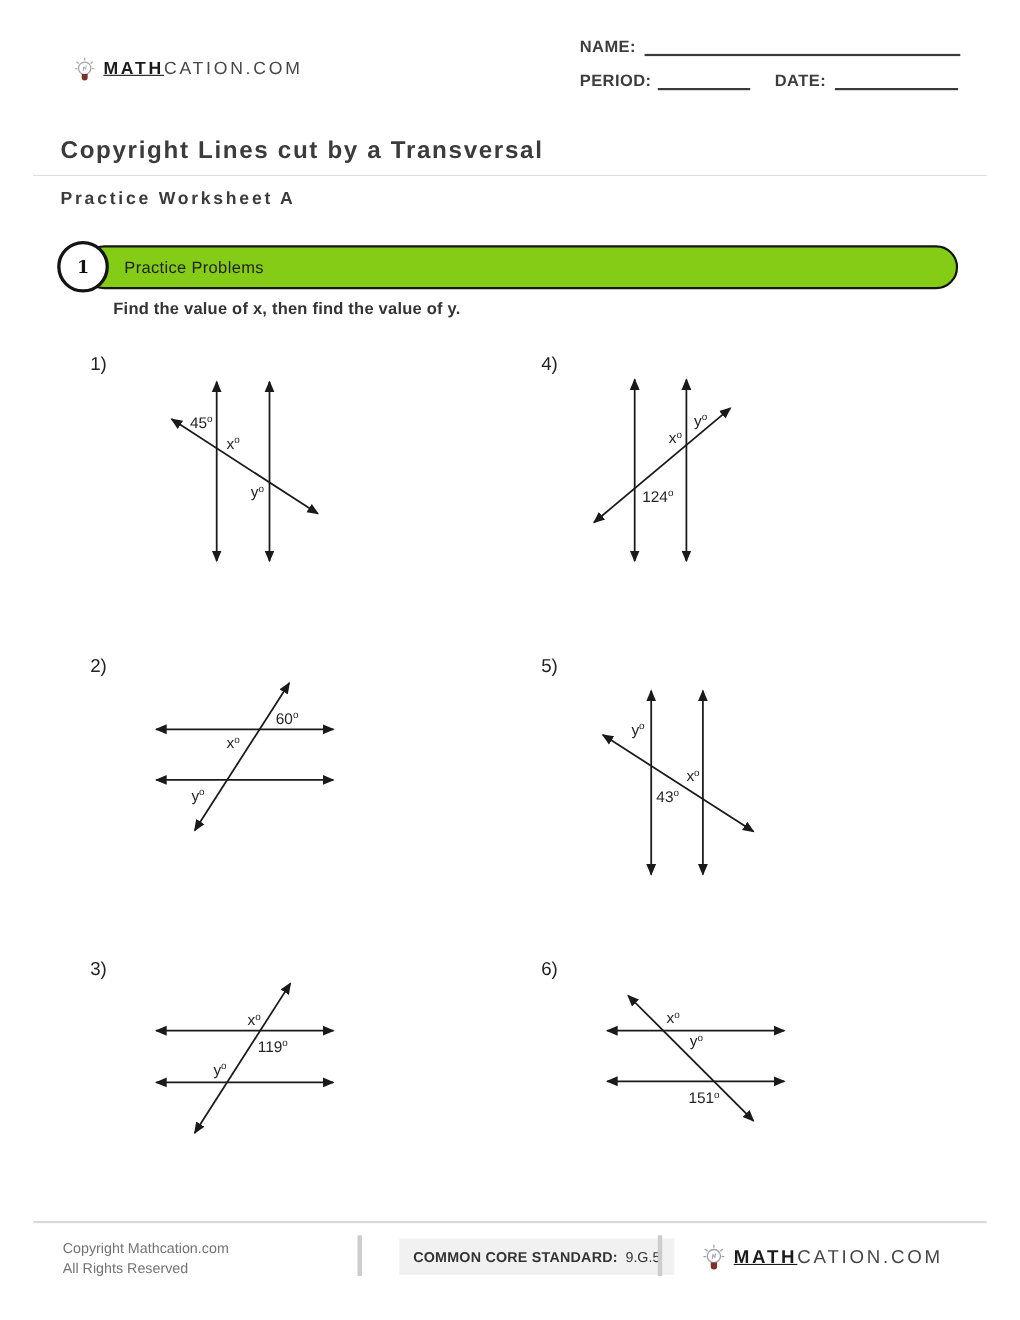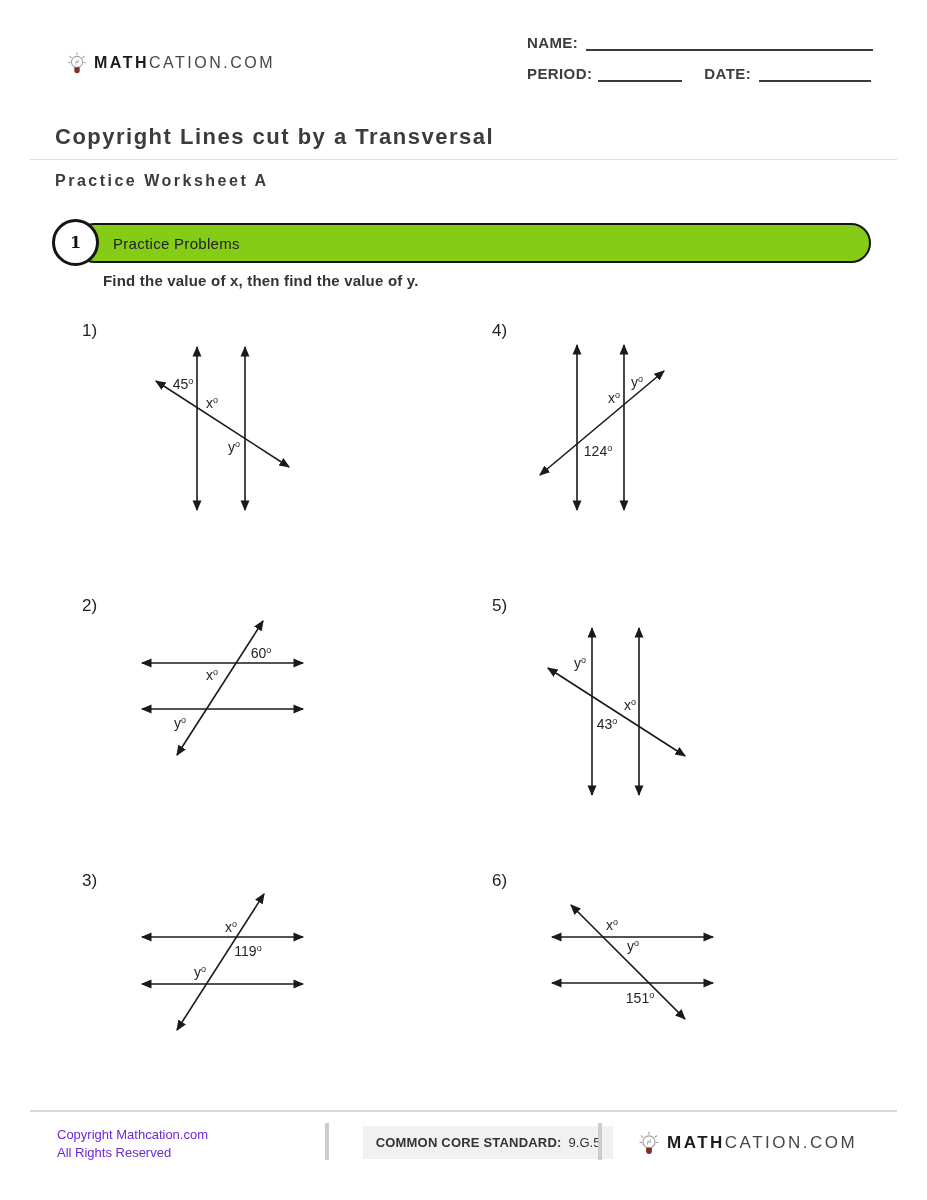--- a/index.html
+++ b/index.html
@@ -6,21 +6,21 @@
   html,body { background:#ffffff; }
   .page {
     position:relative; width:927px; height:1200px; margin:0 auto;
     background:#ffffff; overflow:hidden;
     font-family:"Liberation Sans", sans-serif; color:#2b2b2b;
   }
   
   .logo { position:absolute; display:flex; align-items:center; gap:6px; }
   .logo-header { left:66px; top:50px; }
   .logo-text { font-size:16px; letter-spacing:2.5px; color:#464646; white-space:nowrap; }
-  .logo-text b { color:#1b1b1b; font-weight:bold; }
+  .logo-text b { color:#1b1b1b; font-weight:bold;text-decoration:underline; }
   .fields { position:absolute; left:527px; top:34px; width:346px; font-size:15px; font-weight:bold; color:#3d3d3d; letter-spacing:0.4px; }
   .frow { display:flex; align-items:flex-end; margin-bottom:14px; }
   .uline { border-bottom:2px solid #3a3a3a; height:16px; }
   .u-name { flex:1; margin-left:8px; }
   .u-period { width:84px; margin-left:6px; }
   .u-date { width:112px; margin-left:8px; }
   .d-label { margin-left:22px; }
   
   .title { position:absolute; left:55px; top:124px; font-size:22px; font-weight:bold; letter-spacing:1.5px; color:#3b3b3b; }
   .title-divider { position:absolute; left:30px; top:159px; width:867px; height:1px; background:#dedede; }
@@ -31,21 +31,21 @@
   .sec-circle { position:absolute; left:52px; top:219px; width:47px; height:47px; border:3px solid #141414; border-radius:50%; background:#fff; display:flex; align-items:center; justify-content:center; z-index:2; font-family:"DejaVu Serif", serif; font-weight:bold; font-size:16px; color:#111; }
   .instruction { position:absolute; left:103px; top:272px; font-size:15px; font-weight:bold; color:#333; letter-spacing:0.2px; }
   
   .problems-grid { position:absolute; left:0; top:0; width:927px; height:1200px; pointer-events:none; }
   .problem { position:absolute; width:410px; height:275px; }
   .pnum { position:absolute; left:12px; top:6px; font-size:17px; color:#222; }
   .problem svg { position:absolute; left:0; top:0; }
   .dlabel { font-family:"Liberation Sans", sans-serif; font-size:14px; fill:#242424; }
   
   .footer-line { position:absolute; left:30px; top:1110px; width:867px; height:2px; background:#d9d9d9; }
-  .copyright { position:absolute; left:57px; top:1126px; font-size:13px; color:#6d28d9; line-height:18px; }
+  .copyright { position:absolute; left:57px; top:1126px; font-size:13px; color:#737373; line-height:18px; }
   .vbar { position:absolute; top:1123px; width:4px; height:37px; background:#cccccc; }
   .vbar-1 { left:325px; }
   .vbar-2 { left:598px; }
   .standard-box { position:absolute; left:363px; top:1126px; width:250px; height:33px; background:#f1f1f1; display:flex; align-items:center; justify-content:center; font-size:13px; color:#333; white-space:nowrap; }
   .standard-box b { letter-spacing:0.2px; margin-right:7px; }
   .logo-footer { left:637px; top:1129px; }
   .logo-footer .logo-text { font-size:17px; }
 </style>
 </head>
 <body>

